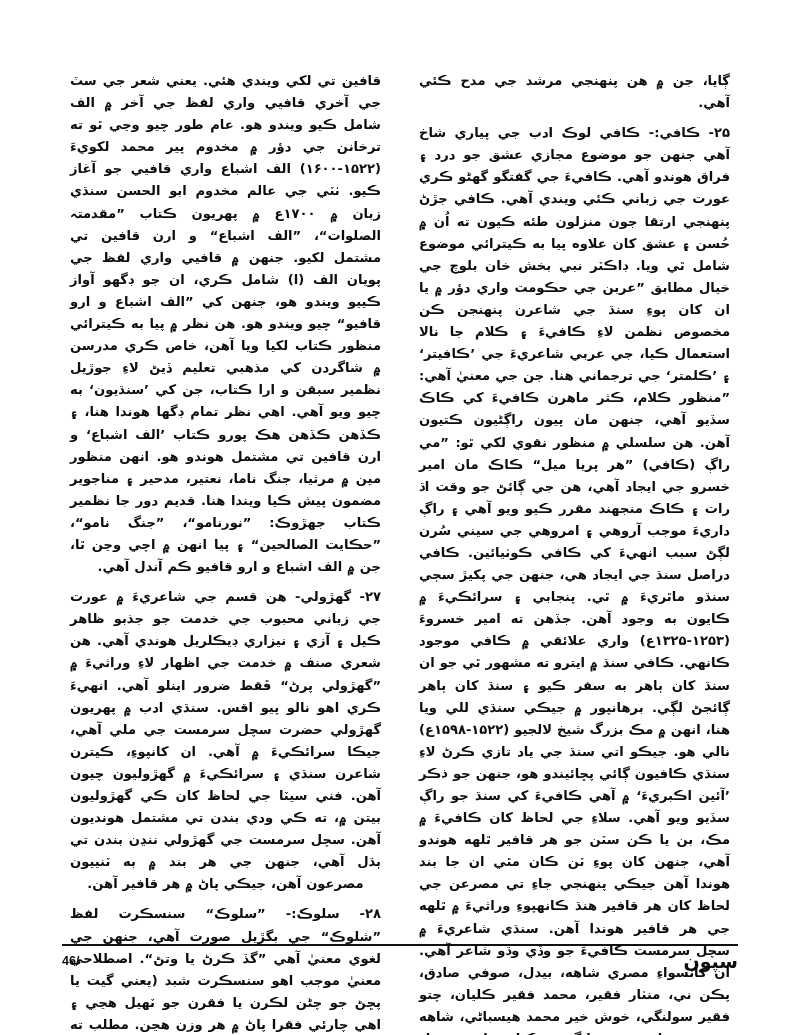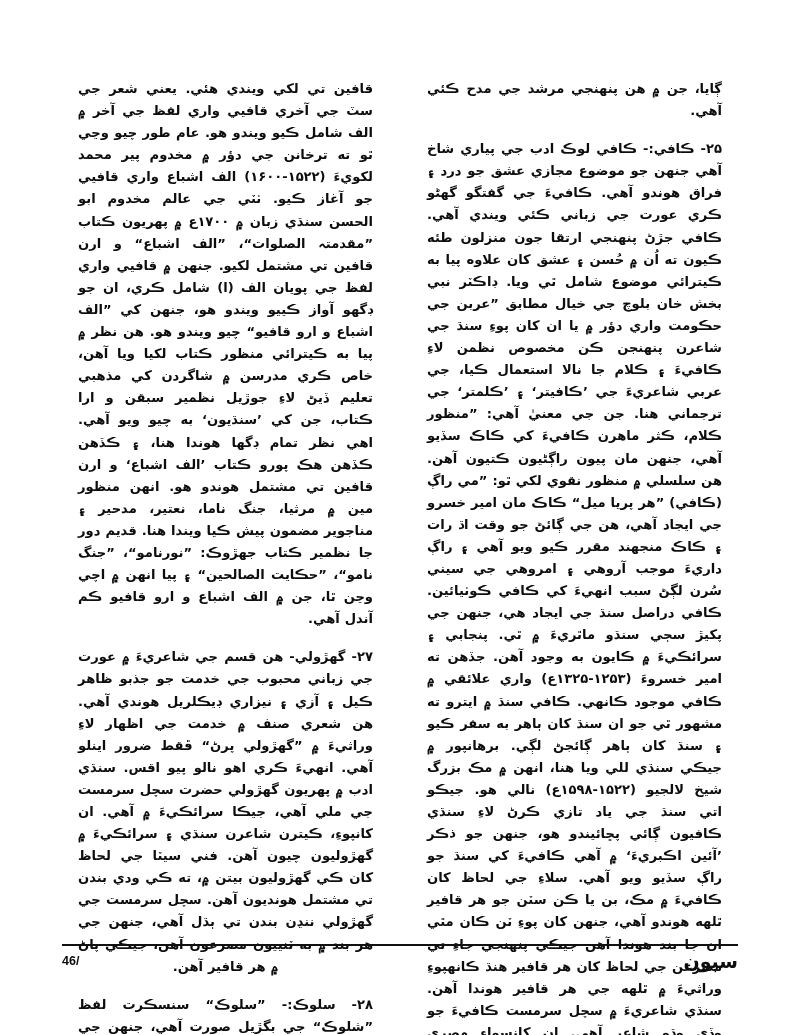--- a/index.html
+++ b/index.html
@@ -32,21 +32,21 @@
     flex-direction: row;
     gap: 22px;
     height: 100%;
     direction: rtl;
   }
   .col {
     flex: 1 1 0;
     min-width: 0;
   }
   .col p {
-    margin: 16px;
+    margin: 8px;
     direction: rtl;
     text-align: justify;
     text-align-last: right;
     font-family: "DejaVu Sans", sans-serif;
     font-size: 13.1px;
     line-height: 22.1px;
     font-weight: bold;
     letter-spacing: 0;
     word-spacing: 0.4px;
     color: #0d0d0d;

